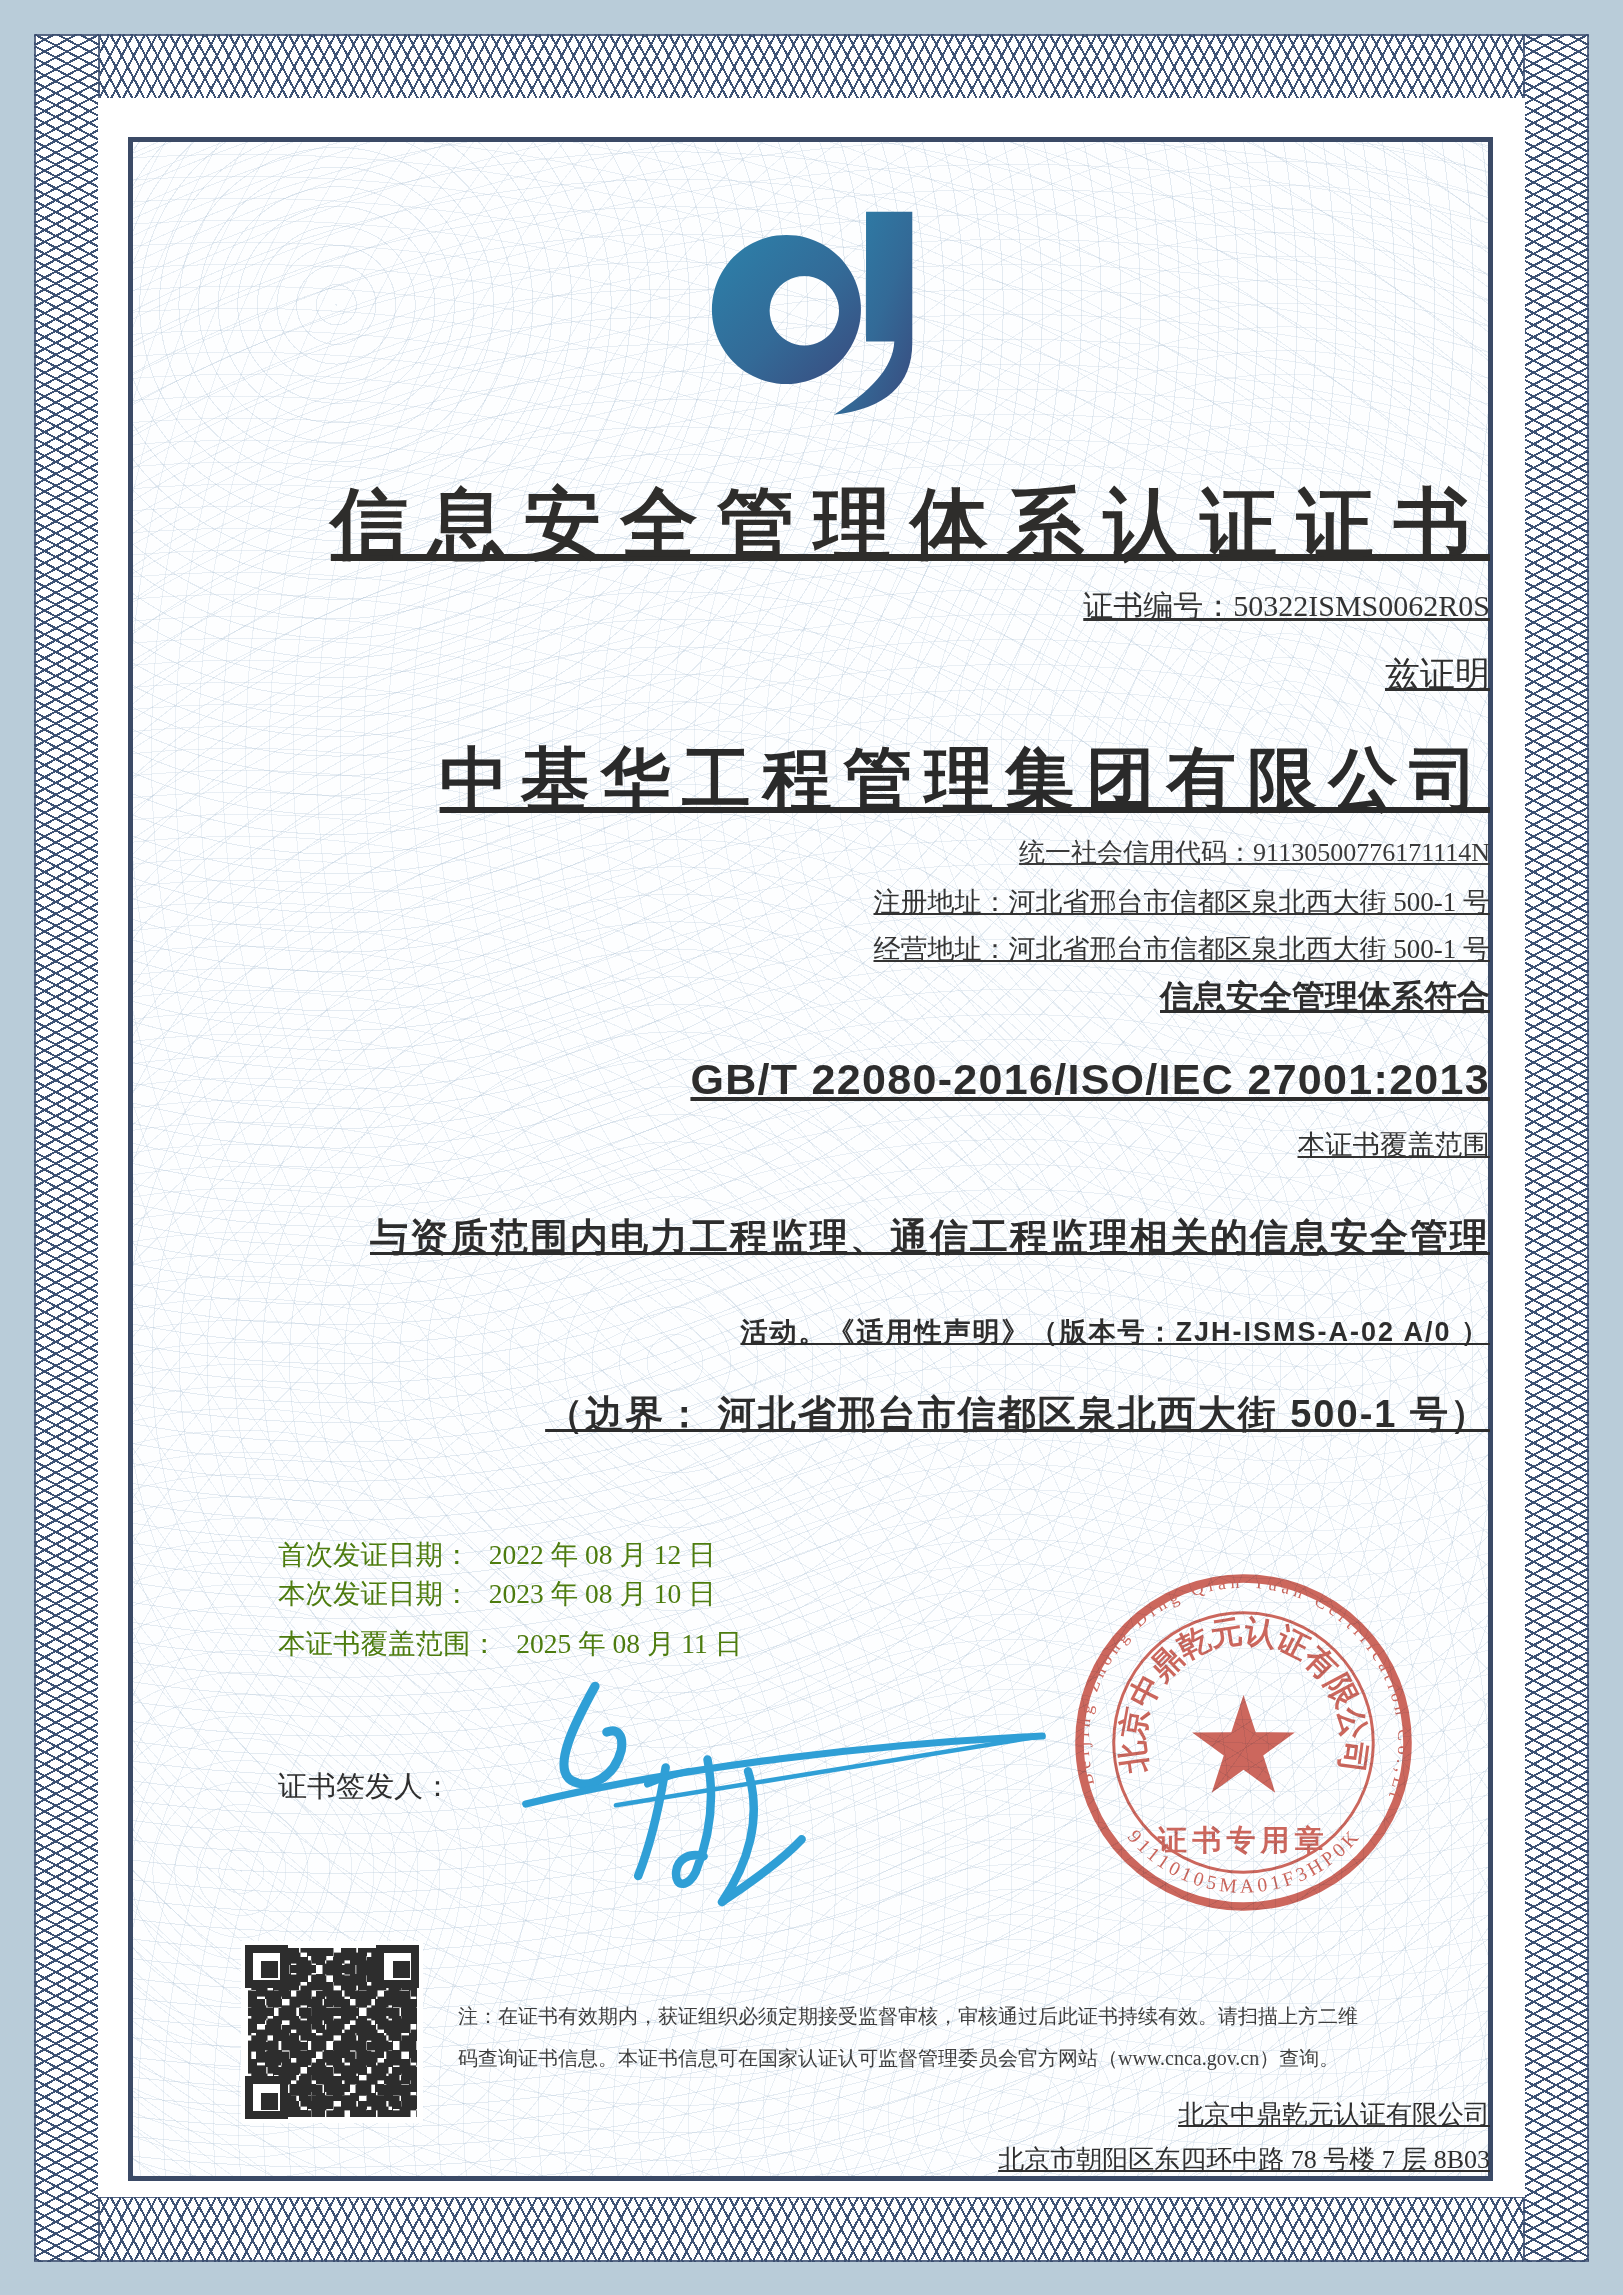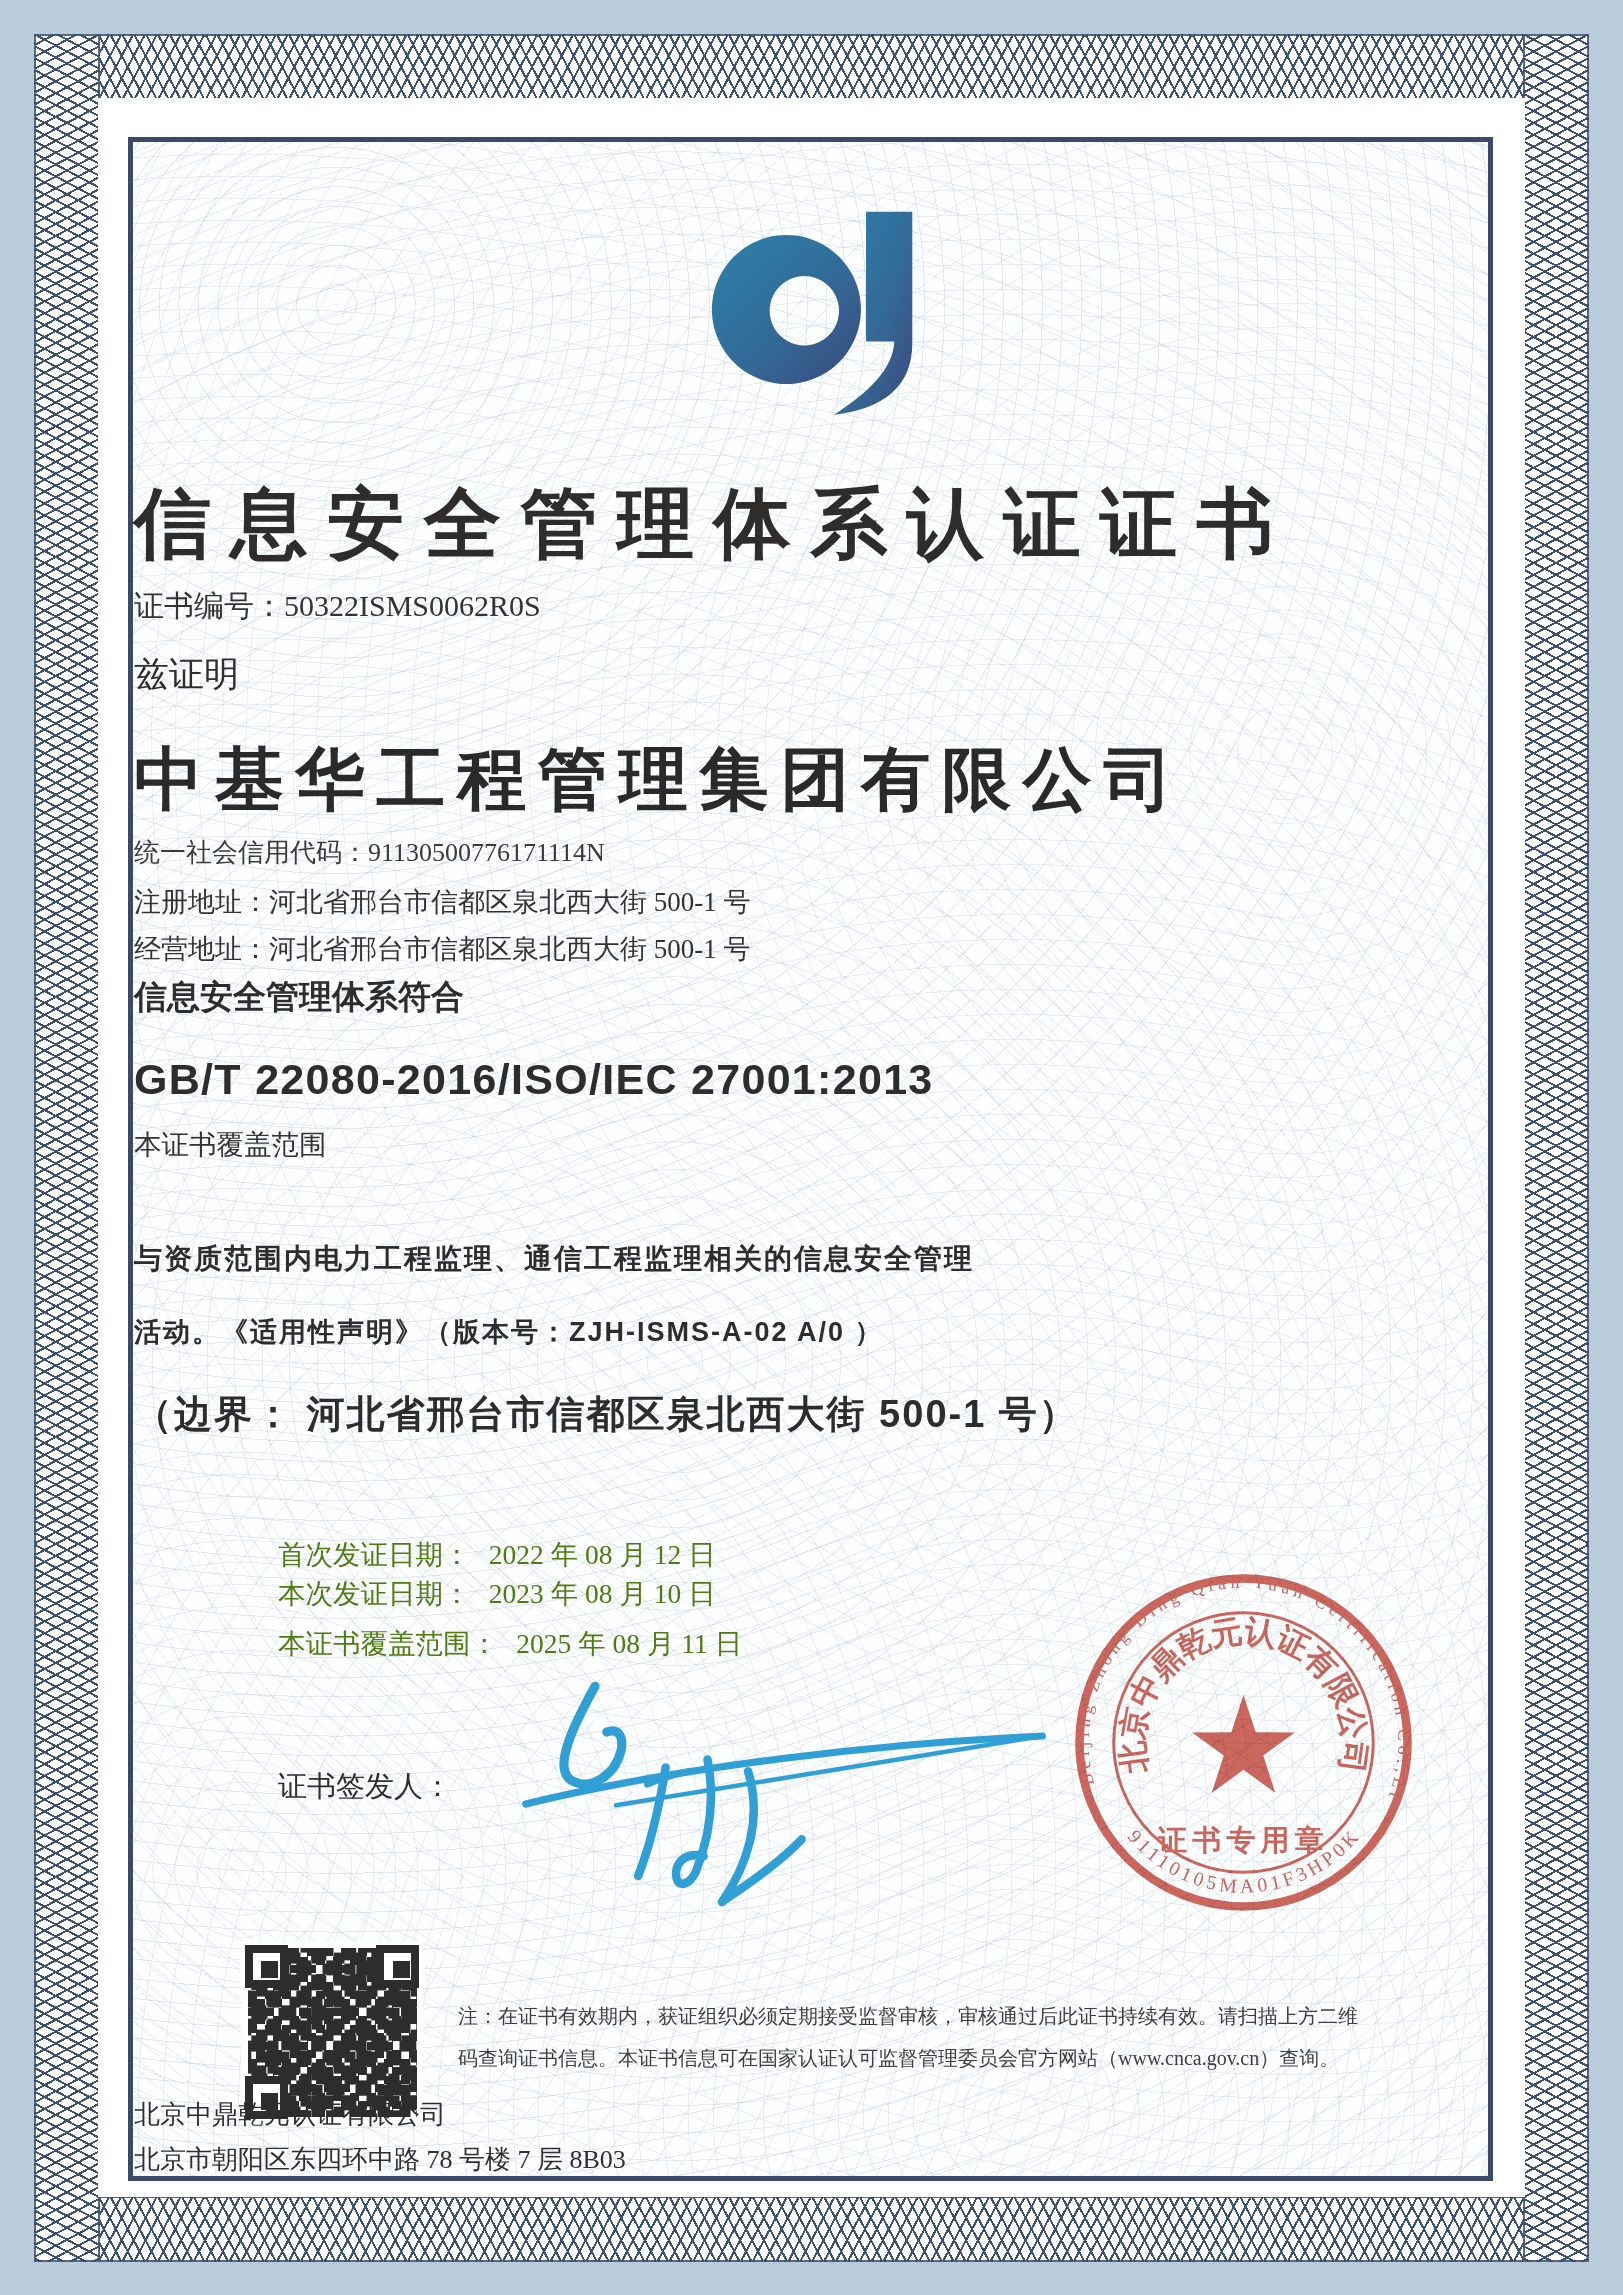--- a/index.html
+++ b/index.html
@@ -20,33 +20,33 @@
   .frame{position:absolute;left:128px;top:137px;right:130px;bottom:114px;
      border:5.9px solid #3b4a66;background-color:#fdfeff;
      background-image:
        repeating-radial-gradient(circle at 15% 8%,  rgba(168,190,210,.30) 0 1px, transparent 1px 19.6px),
        repeating-radial-gradient(circle at 85% 30%, rgba(168,190,210,.22) 0 1px, transparent 1px 23.6px),
        repeating-radial-gradient(circle at 40% 60%, rgba(168,190,210,.26) 0 1px, transparent 1px 27.5px),
        repeating-radial-gradient(circle at 8% 85%,  rgba(168,190,210,.24) 0 1px, transparent 1px 22px),
        repeating-radial-gradient(circle at 65% 97%, rgba(168,190,210,.24) 0 1px, transparent 1px 25px);}
   
   .abs{position:absolute;}
-  .cline{position:absolute;left:134px;width:1356px;text-align:left;white-space:nowrap;}
+  .cline{position:absolute;left:134px;width:1356px;text-align:right;white-space:nowrap;text-decoration:underline;}
   .serif{font-family:"Liberation Serif",serif;}
   .title{top:473px;font-size:77px;font-weight:bold;letter-spacing:19.6px;color:#2e2d2b;}
   .certno{top:586px;font-size:30px;color:#333;}
   .hereby{top:651px;font-size:35px;color:#2f2f2f;}
   .company{top:734px;font-size:69px;font-weight:bold;letter-spacing:11.8px;color:#2a2a2a;}
   .credit{top:835px;font-size:26px;color:#3a3a3a;}
   .addr1{top:884px;font-size:27px;color:#333;}
   .addr2{top:931px;font-size:27px;color:#333;}
   .conforms{top:975px;font-size:33px;font-weight:bold;}
   .standard{top:1055px;font-size:43px;font-weight:bold;letter-spacing:1.3px;}
   .scopehead{top:1127px;font-size:27.5px;color:#333;}
-  .scope1{top:1240px;font-size:28px;font-weight:bold;letter-spacing:2px;}
+  .scope1{top:1212px;font-size:38px;font-weight:bold;letter-spacing:2px;}
   .scope2{top:1314px;font-size:27px;font-weight:bold;letter-spacing:2px;}
   .scope3{top:1389px;font-size:38px;font-weight:bold;letter-spacing:2px;}
   .daterow{position:absolute;left:278px;font-size:27.5px;color:#4d7c0f;white-space:nowrap;}
   .daterow .val{margin-left:18.3px;}
   .d1{top:1537px;} .d2{top:1576px;} .d3{top:1626px;}
   .signer{top:1767px;left:278px;font-size:29px;color:#2f2f2f;}
   .signature{left:511px;top:1668px;width:563px;height:255px;}
   .seal{left:1067px;top:1566px;width:353px;height:353px;opacity:.9;mix-blend-mode:multiply;}
   .logo{left:708px;top:208px;width:212px;height:212px;}
   

